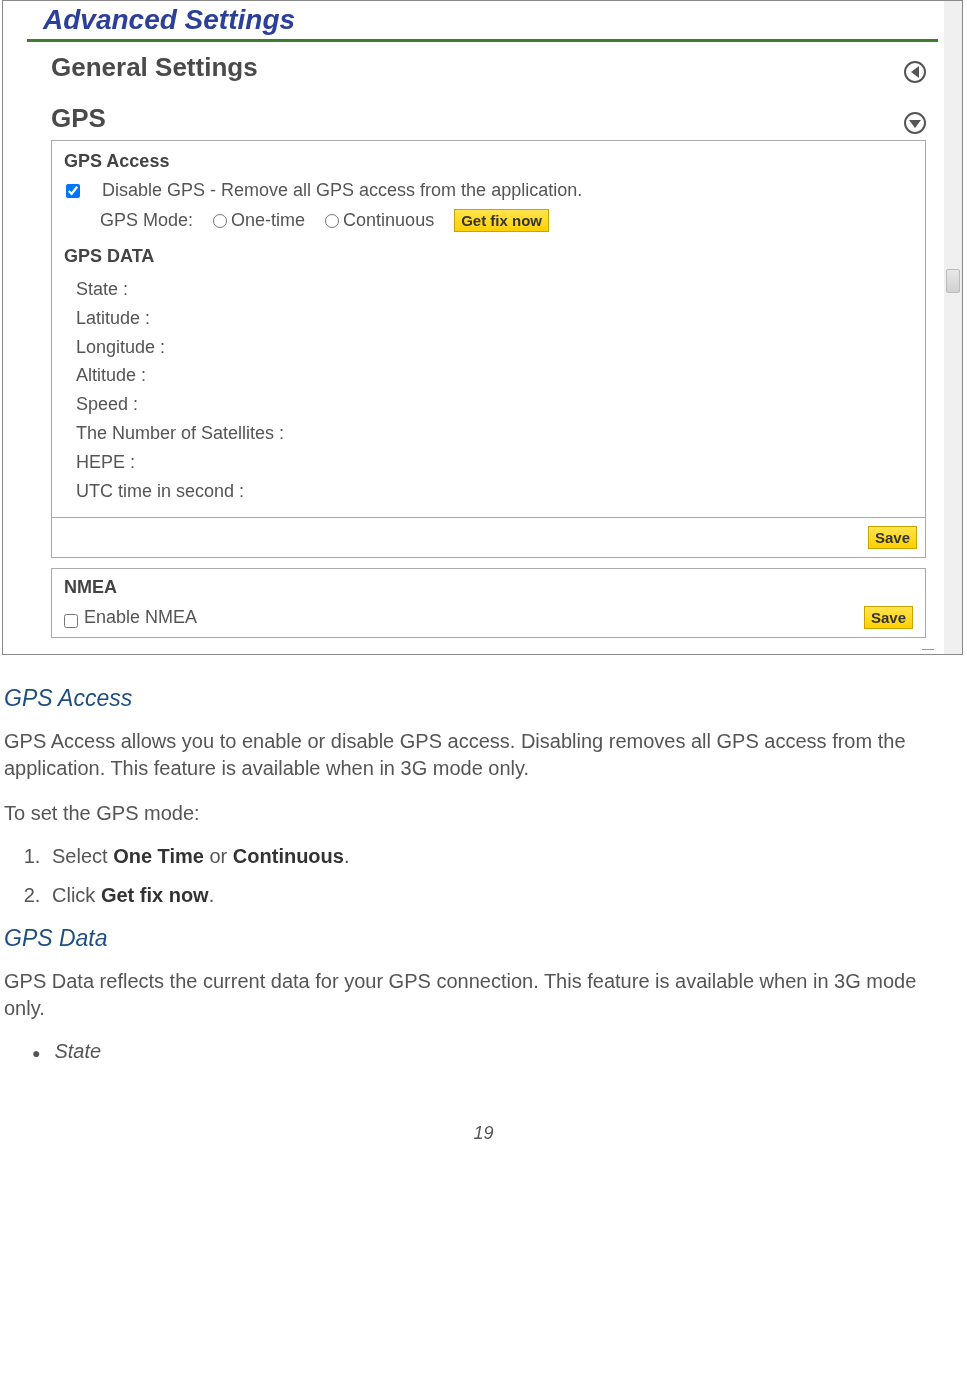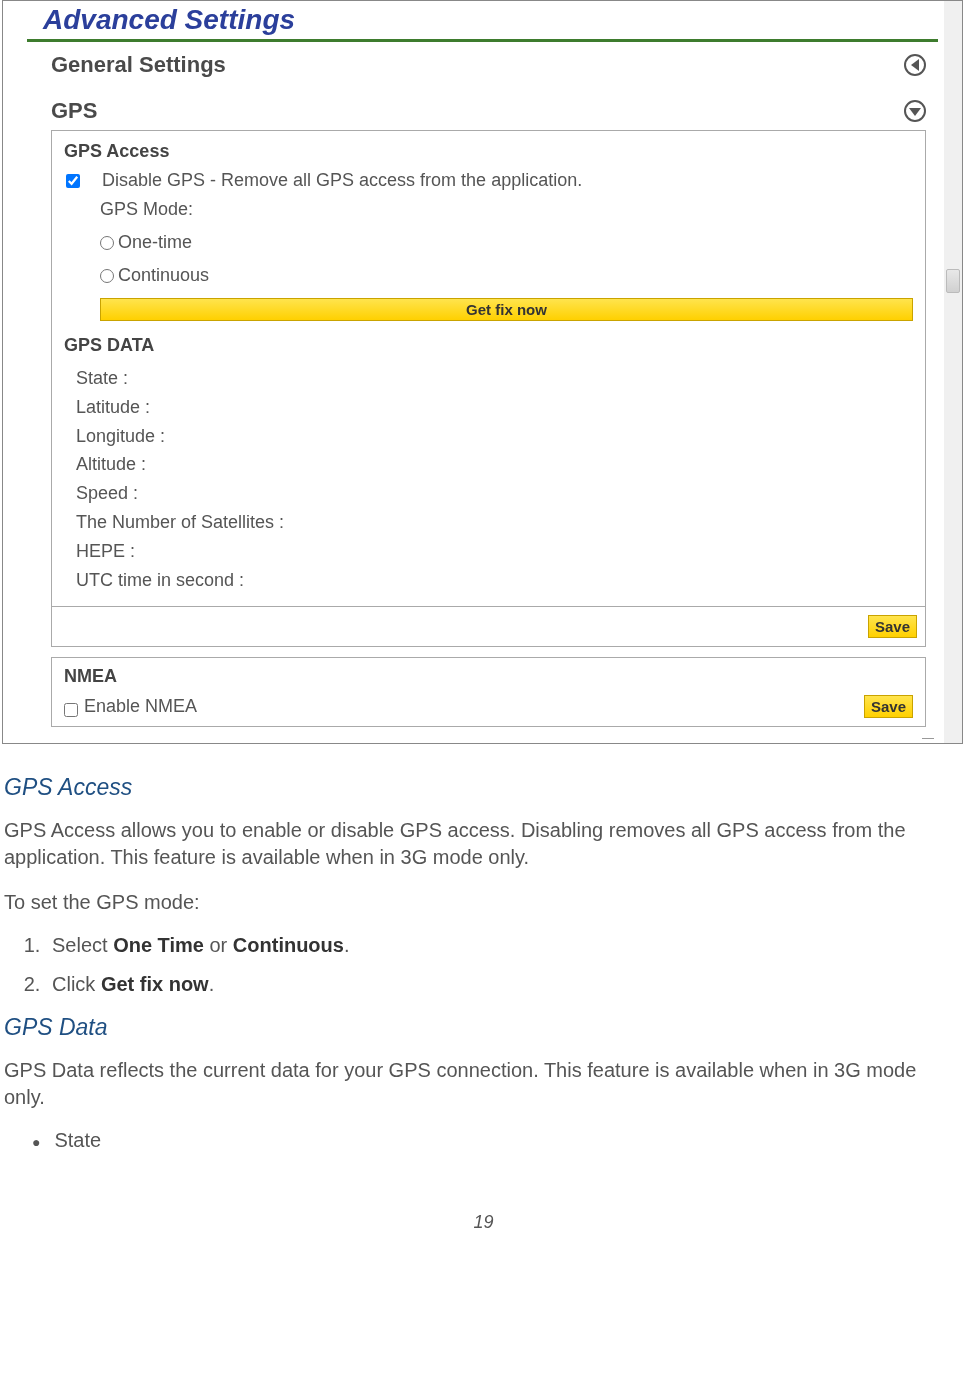--- a/index.html
+++ b/index.html
@@ -23,24 +23,24 @@
       font-weight: bold;
       font-style: italic;
       padding: 3px 0 3px 40px;
     }
     .adv-underline {
       border-bottom: 3px solid #3e7c2e;
       margin: 0 24px 0 24px;
     }
     .section-row {
       display: flex;
-      align-items: center;
+      align-items: flex-end;
       justify-content: space-between;
       padding: 10px 36px 10px 48px;
-      font-size: 22px;
+      font-size: 26px;
       font-weight: bold;
       color: #4a4a4a;
     }
     .section-row.gps-row { padding-left: 48px; padding-bottom: 6px; }
     .circle-icon {
       width: 22px; height: 22px;
       border: 2px solid #555;
       border-radius: 50%;
       display: inline-flex;
       align-items: center;
@@ -74,23 +74,23 @@
     .disable-row {
       margin: 3px 0 8px 2px;
       color: #555;
       display: flex;
       align-items: center;
       gap: 22px;
     }
     .mode-row {
       margin-left: 36px;
       display: flex;
-      gap: 12px;
+      align-items: center;
+      gap: 20px;
       margin-bottom: 4px;
-      flex-direction: column;
     }
     .mode-label { color: #555; }
     .radio-option { display: inline-flex; align-items: center; gap: 4px; color: #555; }
     input[type=radio] { width: 14px; height: 14px; }
     input[type=checkbox] { width: 14px; height: 14px; }
     .yellow-btn {
       background: linear-gradient(#ffe44d, #ffd000);
       border: 1px solid #c9a300;
       color: #333;
       font-size: 15px;
@@ -133,21 +133,21 @@
       color: #1f4f82;
       font-style: italic;
       font-size: 23px;
       margin: 0 0 16px 0;
       font-weight: normal;
     }
     .para { color: #555; font-size: 20px; line-height: 1.35; margin-bottom: 18px; }
     ol.steps { margin: 0 0 18px 42px; color: #555; font-size: 20px; }
     ol.steps li { margin-bottom: 16px; padding-left: 6px; }
     .bold { font-weight: bold; color: #333; }
-    ul.bullets { list-style: none; margin: 0 0 18px 28px; color: #555; font-size: 20px; }
+    ul.bullets { list-style: none; margin: 0 0 18px 28px; color: #555; font-size: 20px; font-style: italic; }
     ul.bullets li::before { content: "●"; margin-right: 14px; color: #555; font-size: 14px; vertical-align: middle; }
     .page-num { text-align: center; color: #555; font-size: 18px; margin-top: 60px; padding-bottom: 30px; font-style: italic; }
     .gps-combined-box {
       border: 1px solid #aaa;
       margin: 0 36px 0 48px;
       font-size: 18px;
       color: #555;
     }
     .gps-combined-box .top-part {
       padding: 10px 12px 6px 12px;

